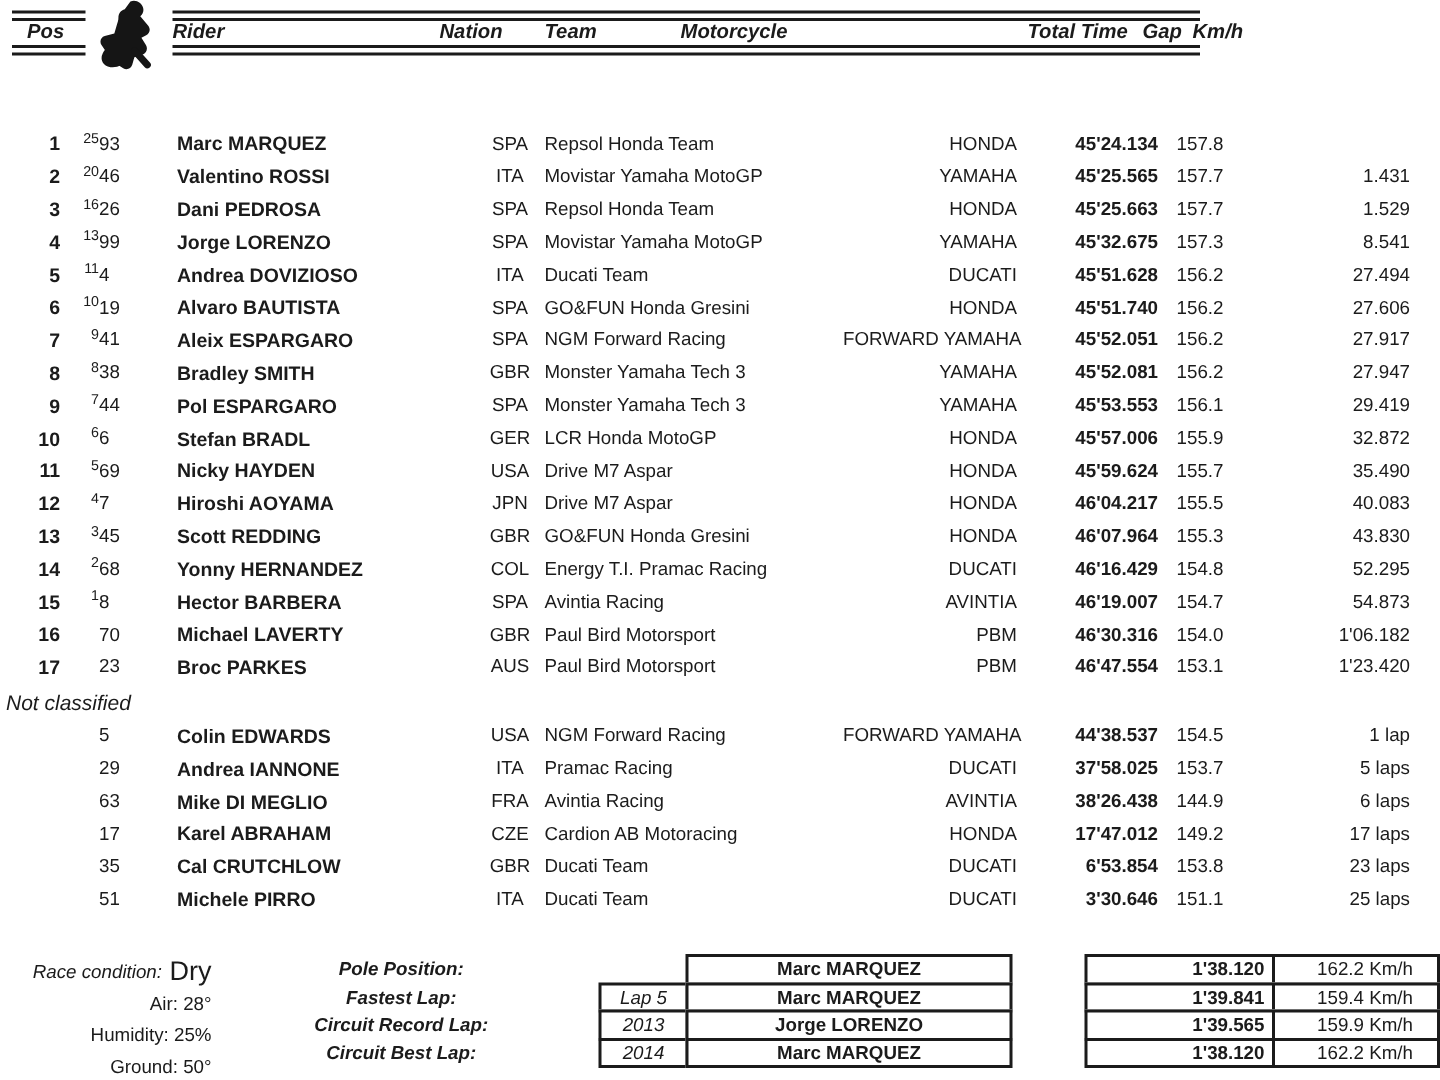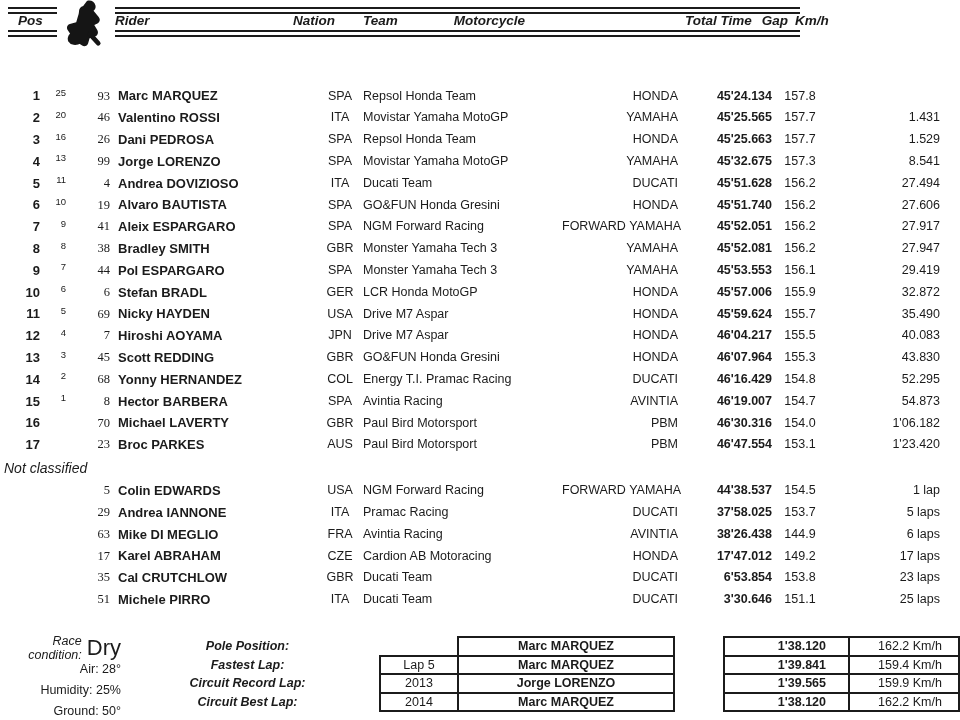--- a/index.html
+++ b/index.html
@@ -21,46 +21,46 @@
   .h-kmh{left:795px;}
   .h-gap{right:20px;margin-left:44px;}
   .icon-wrap{position:absolute;left:57px;top:0;width:58px;height:47px;background:#fff;z-index:2;display:flex;align-items:flex-start;justify-content:center;}
 
   
   .rows-area{position:absolute;top:85px;left:0;width:960px;}
   .row{display:grid;grid-template-columns:40px 26px 44px 208px 44px 200px 116px 94px 56px 112px;height:21.8px;align-items:center;font-size:12.5px;line-height:1;}
   .c{white-space:nowrap;}
   .c.pos{text-align:right;font-weight:bold;font-size:13px;}
   .c.pts{font-size:9.5px;text-align:right;align-self:start;padding-top:3px;}
-  .c.num{text-align:right;font-family:Liberation Serif, serif;}
+  .c.num{text-align:left;}
   .c.rider{font-weight:bold;padding-left:8px;font-size:13px;}
   .c.nation{text-align:center;}
   .c.team{padding-left:1px;}
   .c.moto{text-align:right;}
   .c.time{text-align:right;font-weight:bold;}
   .c.kmh{text-align:center;}
   .c.gap{text-align:right;}
   .nc-label{height:24px;display:flex;align-items:center;padding-left:4px;font-style:italic;font-weight:normal;font-size:14px;}
 
   
   .bottom{position:absolute;top:636px;left:0;width:960px;display:flex;align-items:flex-start;}
   .conditions{width:170px;text-align:right;font-weight:normal;font-size:12.5px;}
   .cond-line1{height:23px;display:flex;align-items:center;justify-content:flex-end;gap:5px;}
   .cond-it{font-style:italic;}
-  .cond-dry{font-size:22px;}
+  .cond-dry{font-size:18px;}
   .cond-line{height:20.8px;line-height:20.8px;}
   .records{display:flex;flex-direction:column;}
   .record-row{display:flex;height:20.5px;}
   .record-row + .record-row{margin-top:-2px;}
   .r-label{width:258px;text-align:center;padding-right:5px;font-style:italic;font-weight:bold;font-size:12.5px;line-height:20.5px;white-space:nowrap;box-sizing:border-box;}
   .rcell{border:2px solid #1b1b1b;box-sizing:border-box;display:flex;align-items:center;justify-content:center;font-size:12.5px;white-space:nowrap;background:#fff;}
   .rcell + .rcell{margin-left:-2px;}
-  .rcell.lap{width:80px;}
+  .rcell.lap{width:60px;font-style:italic;}
   .rcell.rname{width:218px;font-weight:bold;}
-  .rcell.rtime{width:127px;justify-content:flex-end;padding-right:22px;font-weight:bold;margin-left:48px;}
+  .rcell.rtime{width:127px;justify-content:flex-end;padding-right:5px;font-weight:bold;margin-left:48px;}
   .rcell.rspeed{width:112px;padding-left:12px;}
   .ghost{visibility:hidden;}
 </style>
 </head>
 <body>
 
 <div class="sheet">
 
   <div class="header">
     <div class="rule top"></div>

